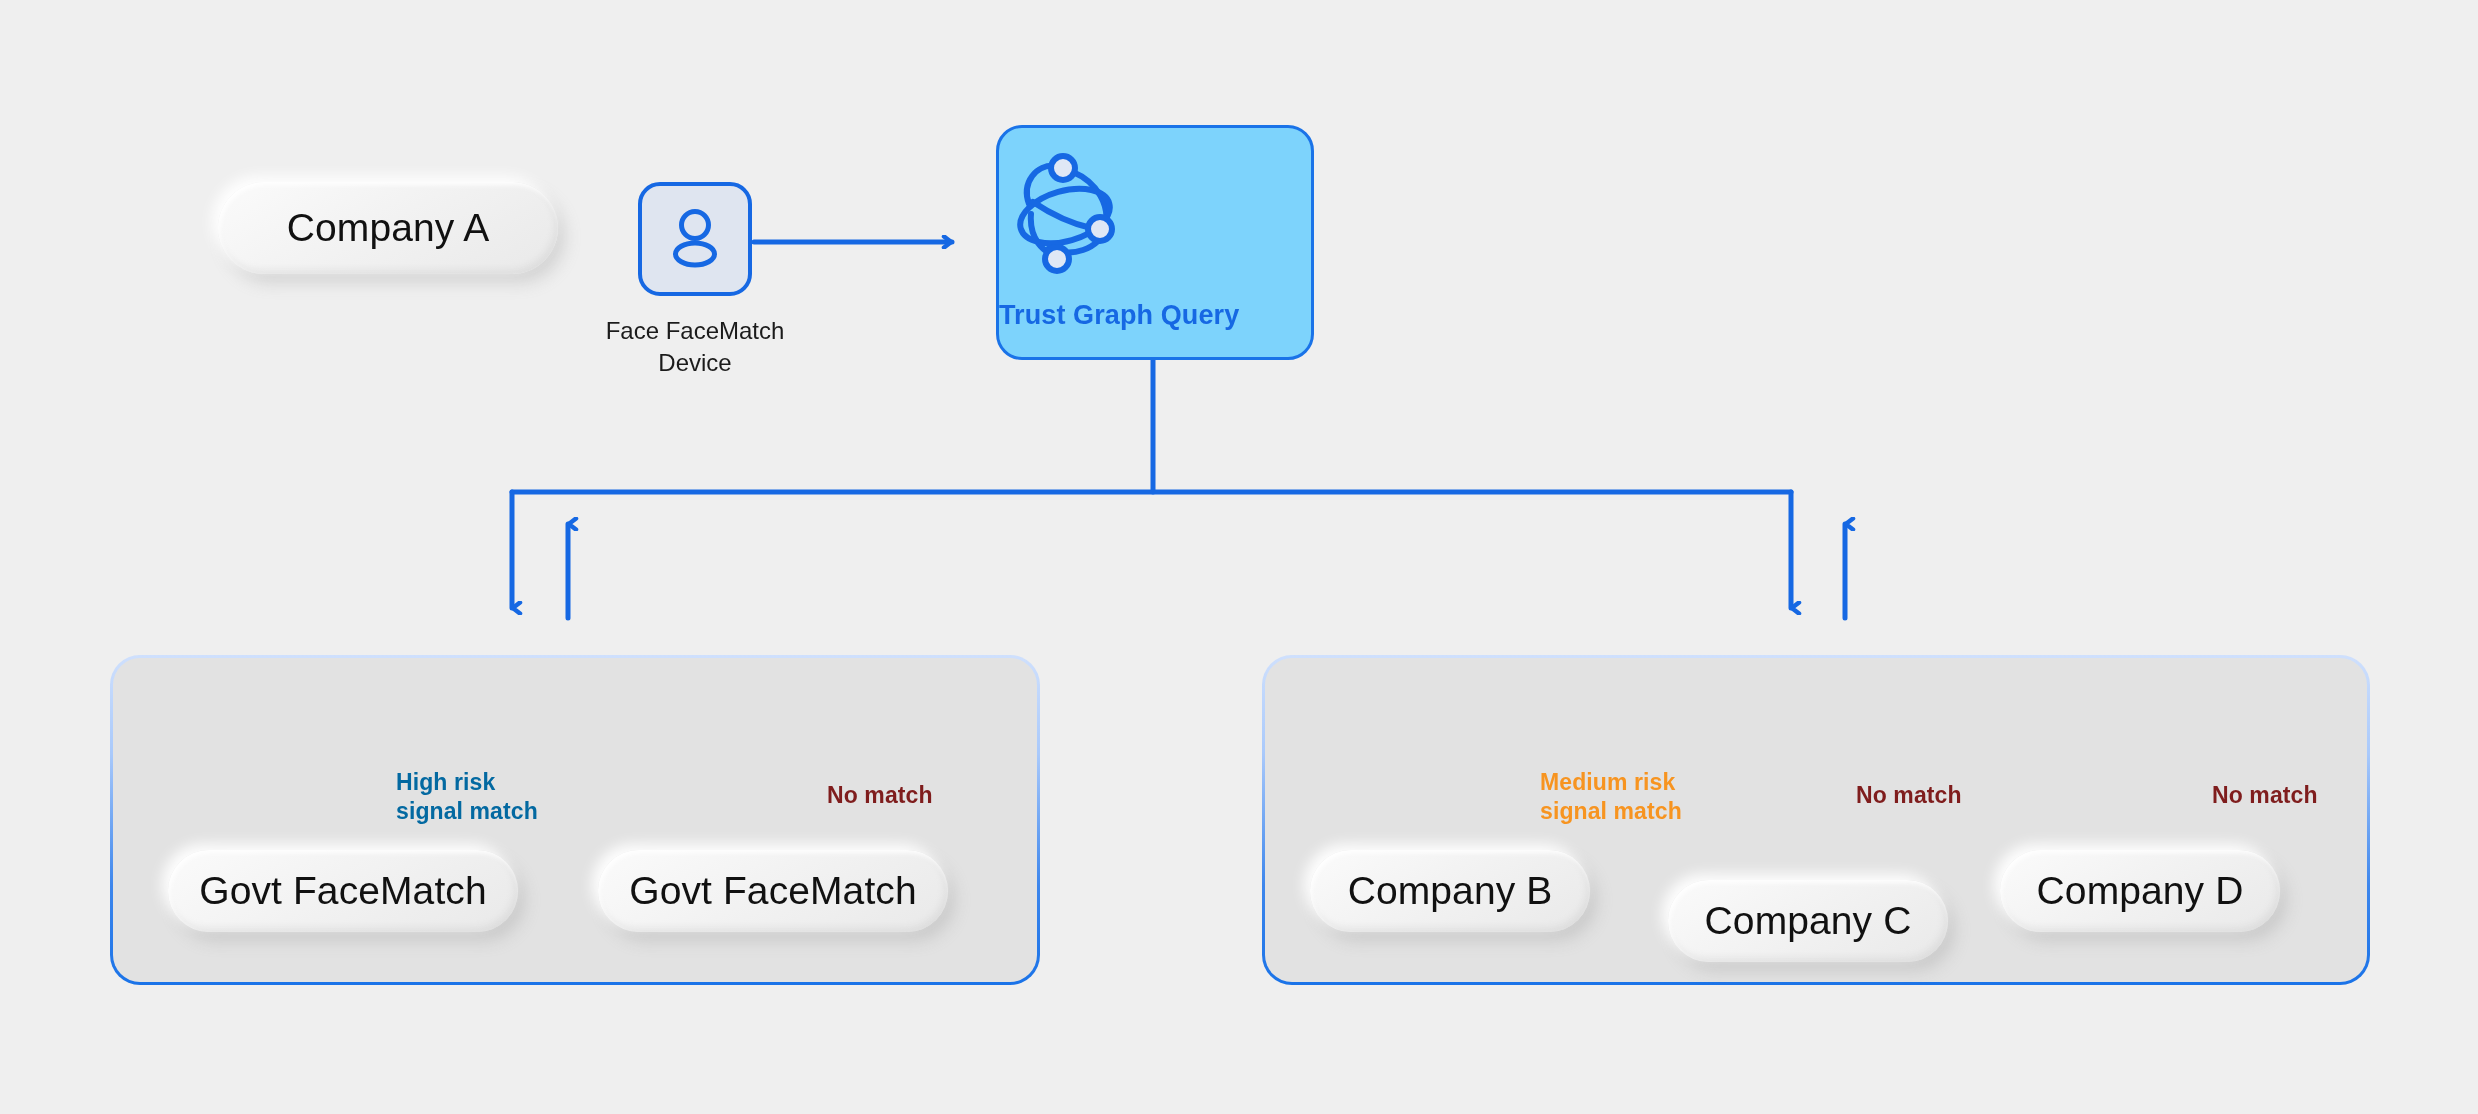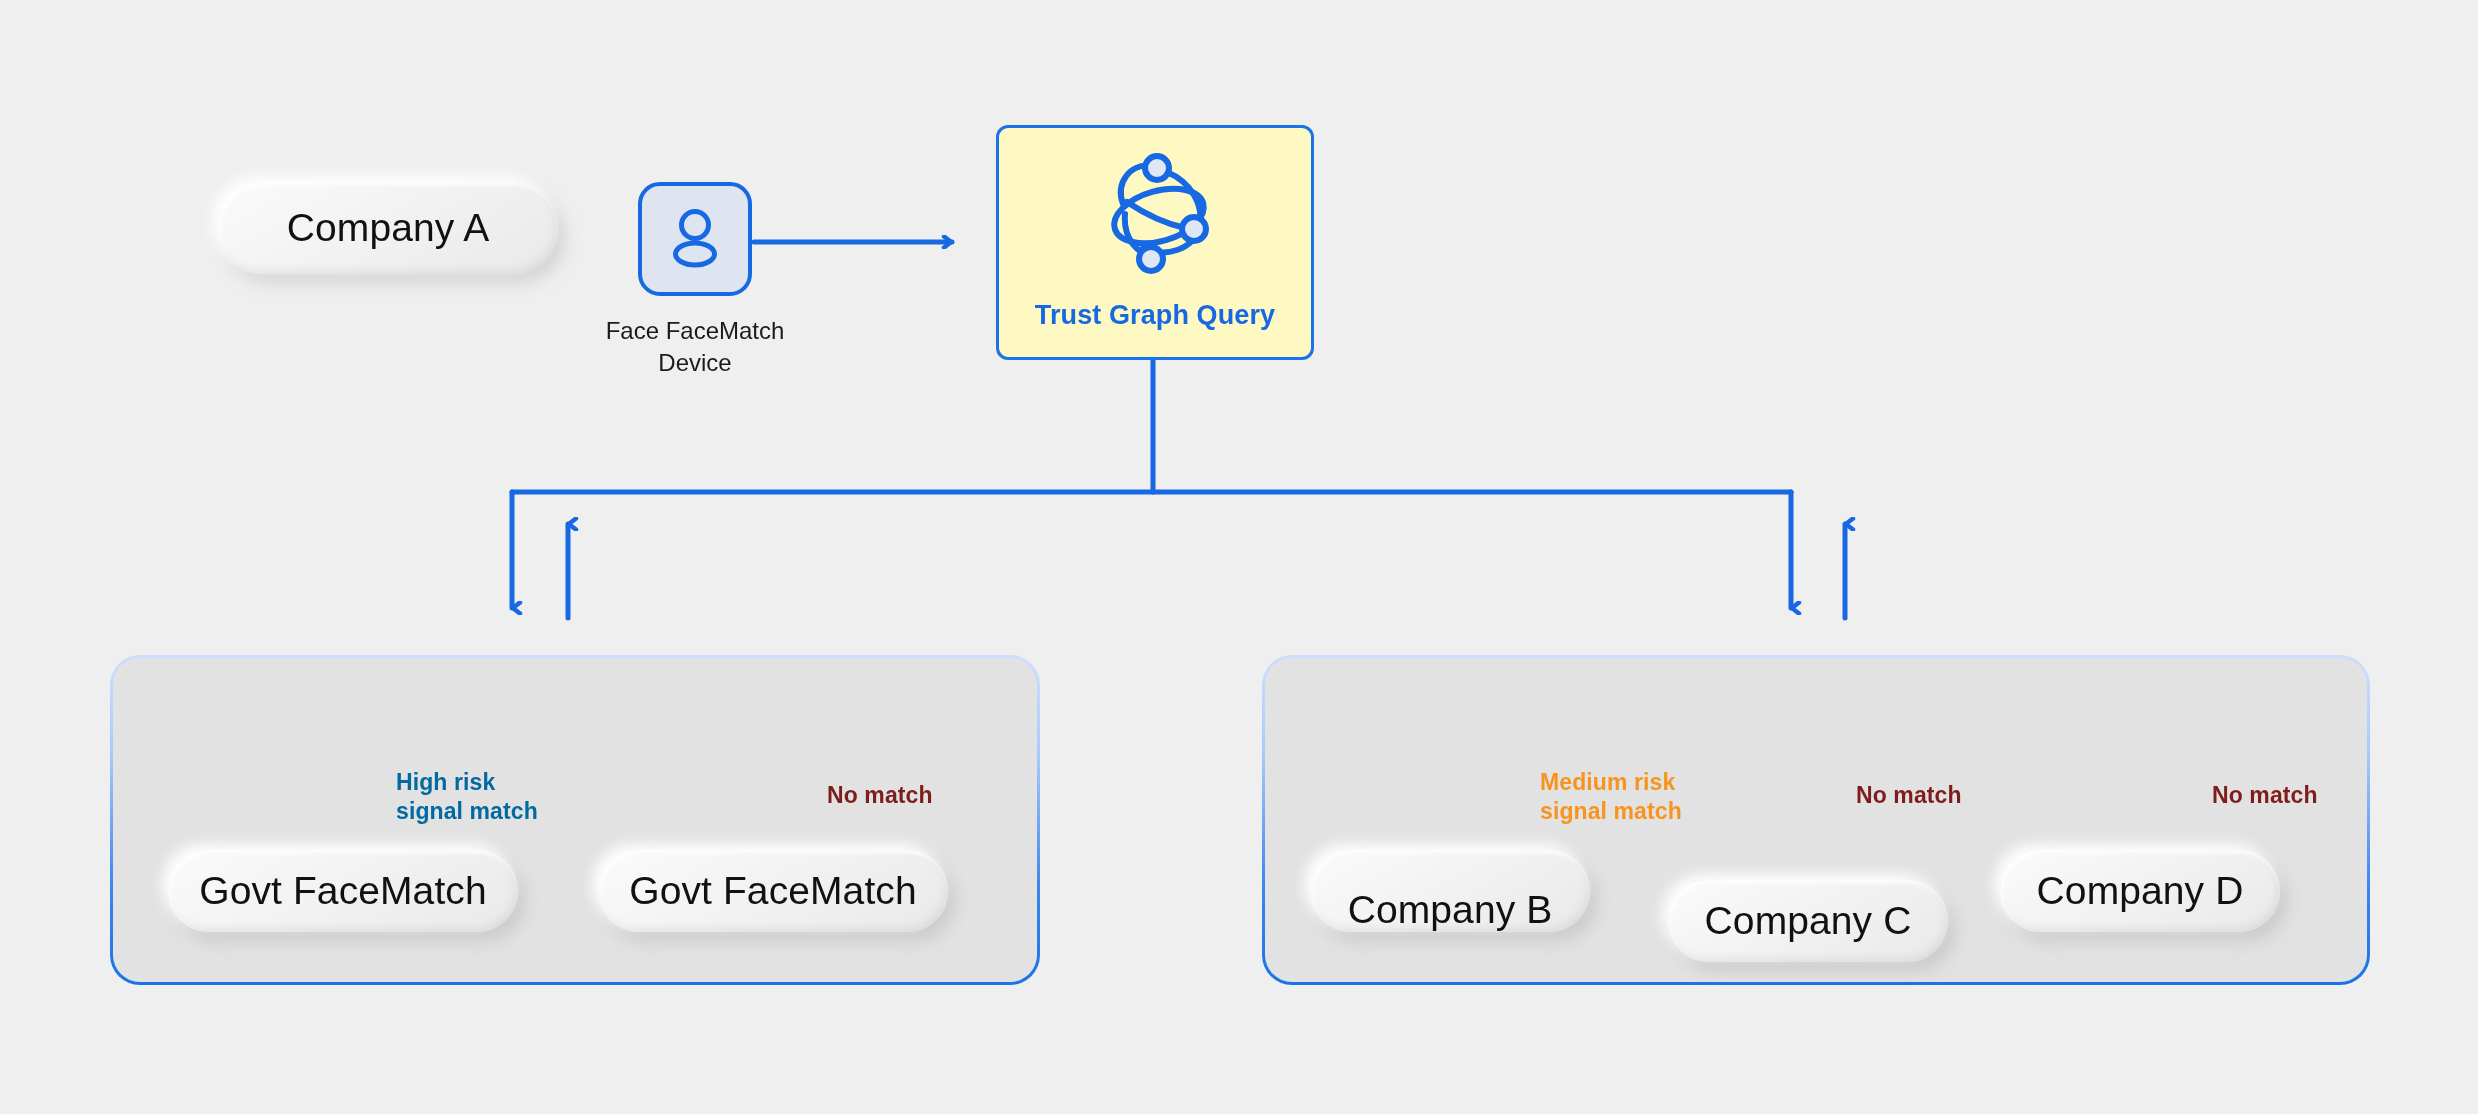--- a/index.html
+++ b/index.html
@@ -46,26 +46,25 @@
     font-size: 39px;
     font-weight: 400;
     letter-spacing: 0.1px;
     white-space: nowrap;
   }
 
   
   .tg-node {
     position: absolute;
     border: 3px solid #1a73e8;
-    border-radius: 12px;
-    background: #fef9c3;
+    border-radius: 26px;
+    background: #7dd3fc;
     box-sizing: border-box;
     display: flex;
     flex-direction: column;
-    align-items: center;
     justify-content: flex-start;
   }
   .tg-icon { margin-top: 24px; }
   .tg-label {
     color: #1668e3;
     font-size: 27px;
     font-weight: 700;
     letter-spacing: 0.1px;
     margin-top: 8px;
   }
@@ -211,21 +210,21 @@
   <div class="pill" style="left:598px; top:850px; width:350px; height:82px;">
     <span class="pill-label">Govt FaceMatch</span>
   </div>
 
   <div class="edge-label lbl-red" style="left:396px; top:768px; width:200px;">High risk
 signal match</div>
   <div class="edge-label lbl-blue" style="left:827px; top:781px; width:180px;">No match</div>
 
   <div class="group-box" style="left:1262px; top:655px; width:1108px; height:330px;"></div>
 
-  <div class="pill" style="left:1310px; top:850px; width:280px; height:82px;align-items:flex-end;">
+  <div class="pill" style="left:1310px; top:850px; width:280px; height:82px;">
     <span class="pill-label">Company B</span>
   </div>
   <div class="pill" style="left:1668px; top:880px; width:280px; height:82px;">
     <span class="pill-label">Company C</span>
   </div>
   <div class="pill" style="left:2000px; top:850px; width:280px; height:82px;">
     <span class="pill-label">Company D</span>
   </div>
 
   <div class="edge-label lbl-orange" style="left:1540px; top:768px; width:215px;">Medium risk

